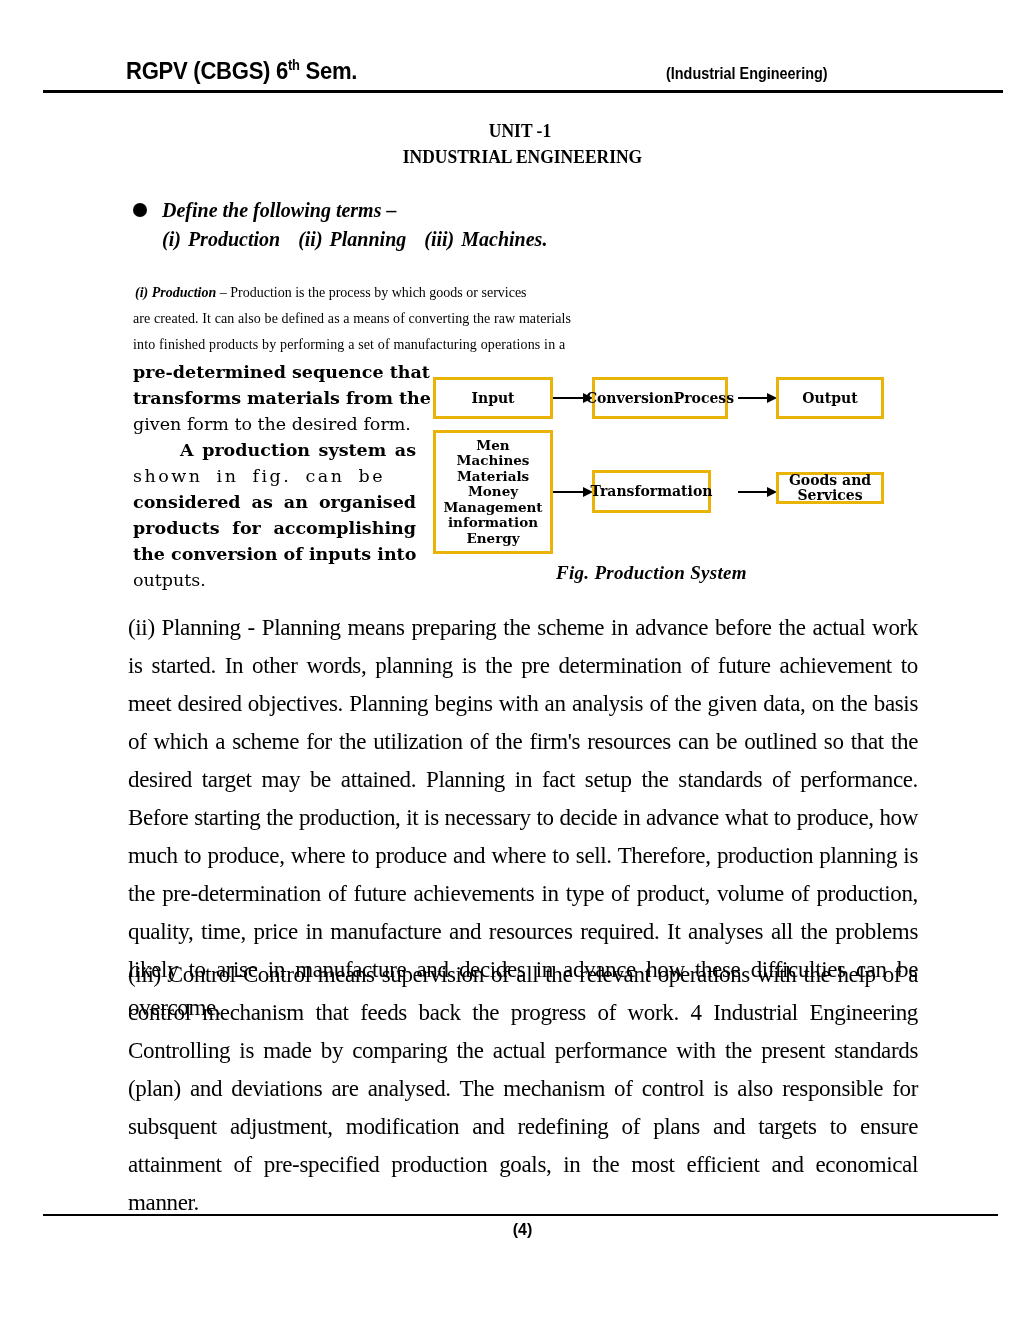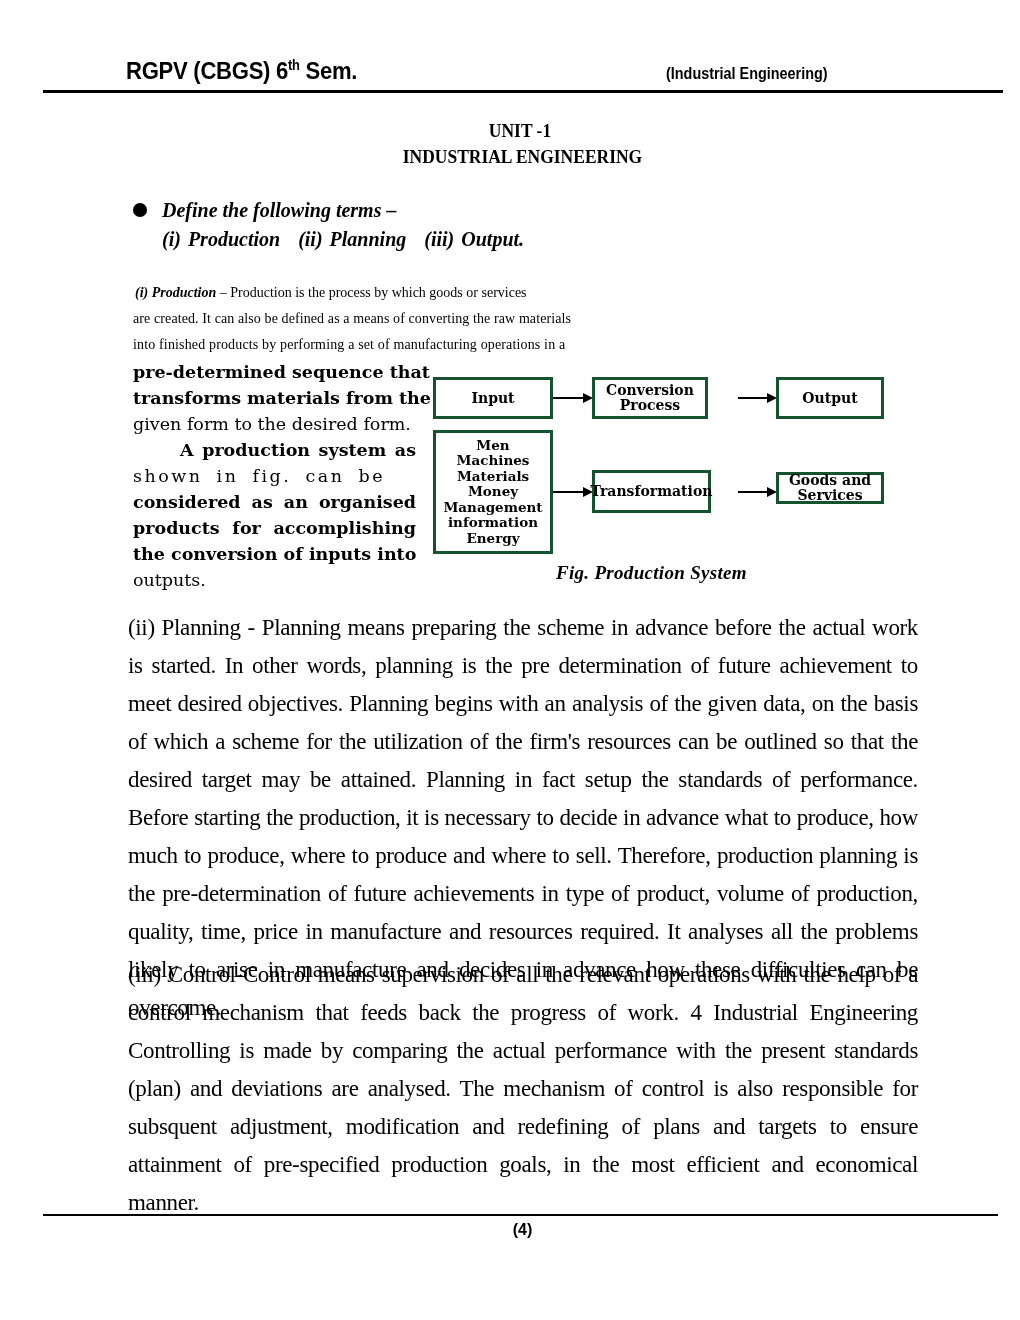--- a/index.html
+++ b/index.html
@@ -26,21 +26,21 @@
     .prod { font-family: "Liberation Serif", serif; font-size: 14px; white-space: nowrap; }
     .prod b { font-style: italic; }
     .pl1 { left: 135px; top: 285px; }
     .pl2 { left: 133px; top: 311px; letter-spacing: 0.1px; }
     .pl3 { left: 133px; top: 337px; letter-spacing: 0.15px; }
 
     .side { font-family: "DejaVu Serif", serif; font-size: 17.5px; white-space: nowrap; left: 133px; width: 283px; }
     .sidejust { text-align: justify; text-align-last: justify; font-weight: bold; }
 
     
-    .box { border: 3px solid #14532d; box-sizing: border-box; display: flex; align-items: center; justify-content: center; text-align: center; font-family: "DejaVu Serif", serif; font-weight: bold; font-size: 14px; line-height: 15px; background: #fff; }
+    .box { border: 3px solid #eab308; box-sizing: border-box; display: flex; align-items: center; justify-content: center; text-align: center; font-family: "DejaVu Serif", serif; font-weight: bold; font-size: 14px; line-height: 15px; background: #fff; }
     .res-box { font-size: 13.5px; line-height: 15.5px; flex-direction: column; justify-content: center; }
     .arrow { height: 2px; background: #000; }
     .arrow::after { content: ""; position: absolute; right: -2px; top: -4px; border-left: 10px solid #000; border-top: 5px solid transparent; border-bottom: 5px solid transparent; }
     .fig-cap { left: 556px; top: 562px; font-family: "Liberation Serif", serif; font-weight: bold; font-style: italic; font-size: 19px; white-space: nowrap; letter-spacing: 0.3px; }
 
     
     .para { left: 128px; width: 790px; font-family: "Liberation Serif", serif; font-size: 23px; line-height: 38px; text-align: justify; letter-spacing: -0.35px; }
     .para-ii { top: 609px; }
     .para-iii { top: 956px; }
 
@@ -56,42 +56,42 @@
 </div>
 <div class="abs hdr-right">(Industrial Engineering)</div>
 <div class="abs hdr-rule"></div>
 
 <div class="abs unit">UNIT -1</div>
 <div class="abs unit-title">INDUSTRIAL ENGINEERING</div>
 
 <div class="abs bullet"></div>
 <div class="abs q1">Define the following terms –</div>
 <div class="abs q2">
-  <span>(i) Production</span><span>(ii) Planning</span><span>(iii) Output.</span>
+  <span>(i) Production</span><span>(ii) Planning</span><span>(iii) Machines.</span>
 </div>
 
 <div class="abs prod pl1"><b>(i) Production</b><span> – Production is the process by which goods or services</span></div>
 <div class="abs prod pl2">are created. It can also be defined as a means of converting the raw materials</div>
 <div class="abs prod pl3">into finished products by performing a set of manufacturing operations in a</div>
 
 <div class="abs side sidejust" style="top:362px;">pre-determined sequence that</div>
 <div class="abs side sidejust" style="top:388px;">transforms materials from the</div>
 <div class="abs side" style="top:414px;">given form to the desired form.</div>
 <div class="abs side sidejust" style="top:440px; left:180px; width:236px;">A production system as</div>
 <div class="abs side" style="top:466px; letter-spacing:2.5px; word-spacing:6px;">shown in fig. can be</div>
 <div class="abs side sidejust" style="top:492px;">considered as an organised</div>
 <div class="abs side sidejust" style="top:518px;">products for accomplishing</div>
 <div class="abs side sidejust" style="top:544px;">the conversion of inputs into</div>
 <div class="abs side" style="top:570px;">outputs.</div>
 
 <div class="abs box" style="left:433px; top:377px; width:120px; height:42px;">
   <span>Input</span>
 </div>
 <div class="abs arrow" style="left:553px; top:397px; width:38px;"></div>
-<div class="abs box" style="left:592px; top:377px; width:116px; height:42px; flex-direction:column;">
+<div class="abs box" style="left:592px; top:377px; width:136px; height:42px; ">
   <span>Conversion</span>
   <span>Process</span>
 </div>
 <div class="abs arrow" style="left:738px; top:397px; width:37px;"></div>
 <div class="abs box" style="left:776px; top:377px; width:108px; height:42px;">
   <span>Output</span>
 </div>
 
 <div class="abs box res-box" style="left:433px; top:430px; width:120px; height:124px;">
   <span>Men</span>

